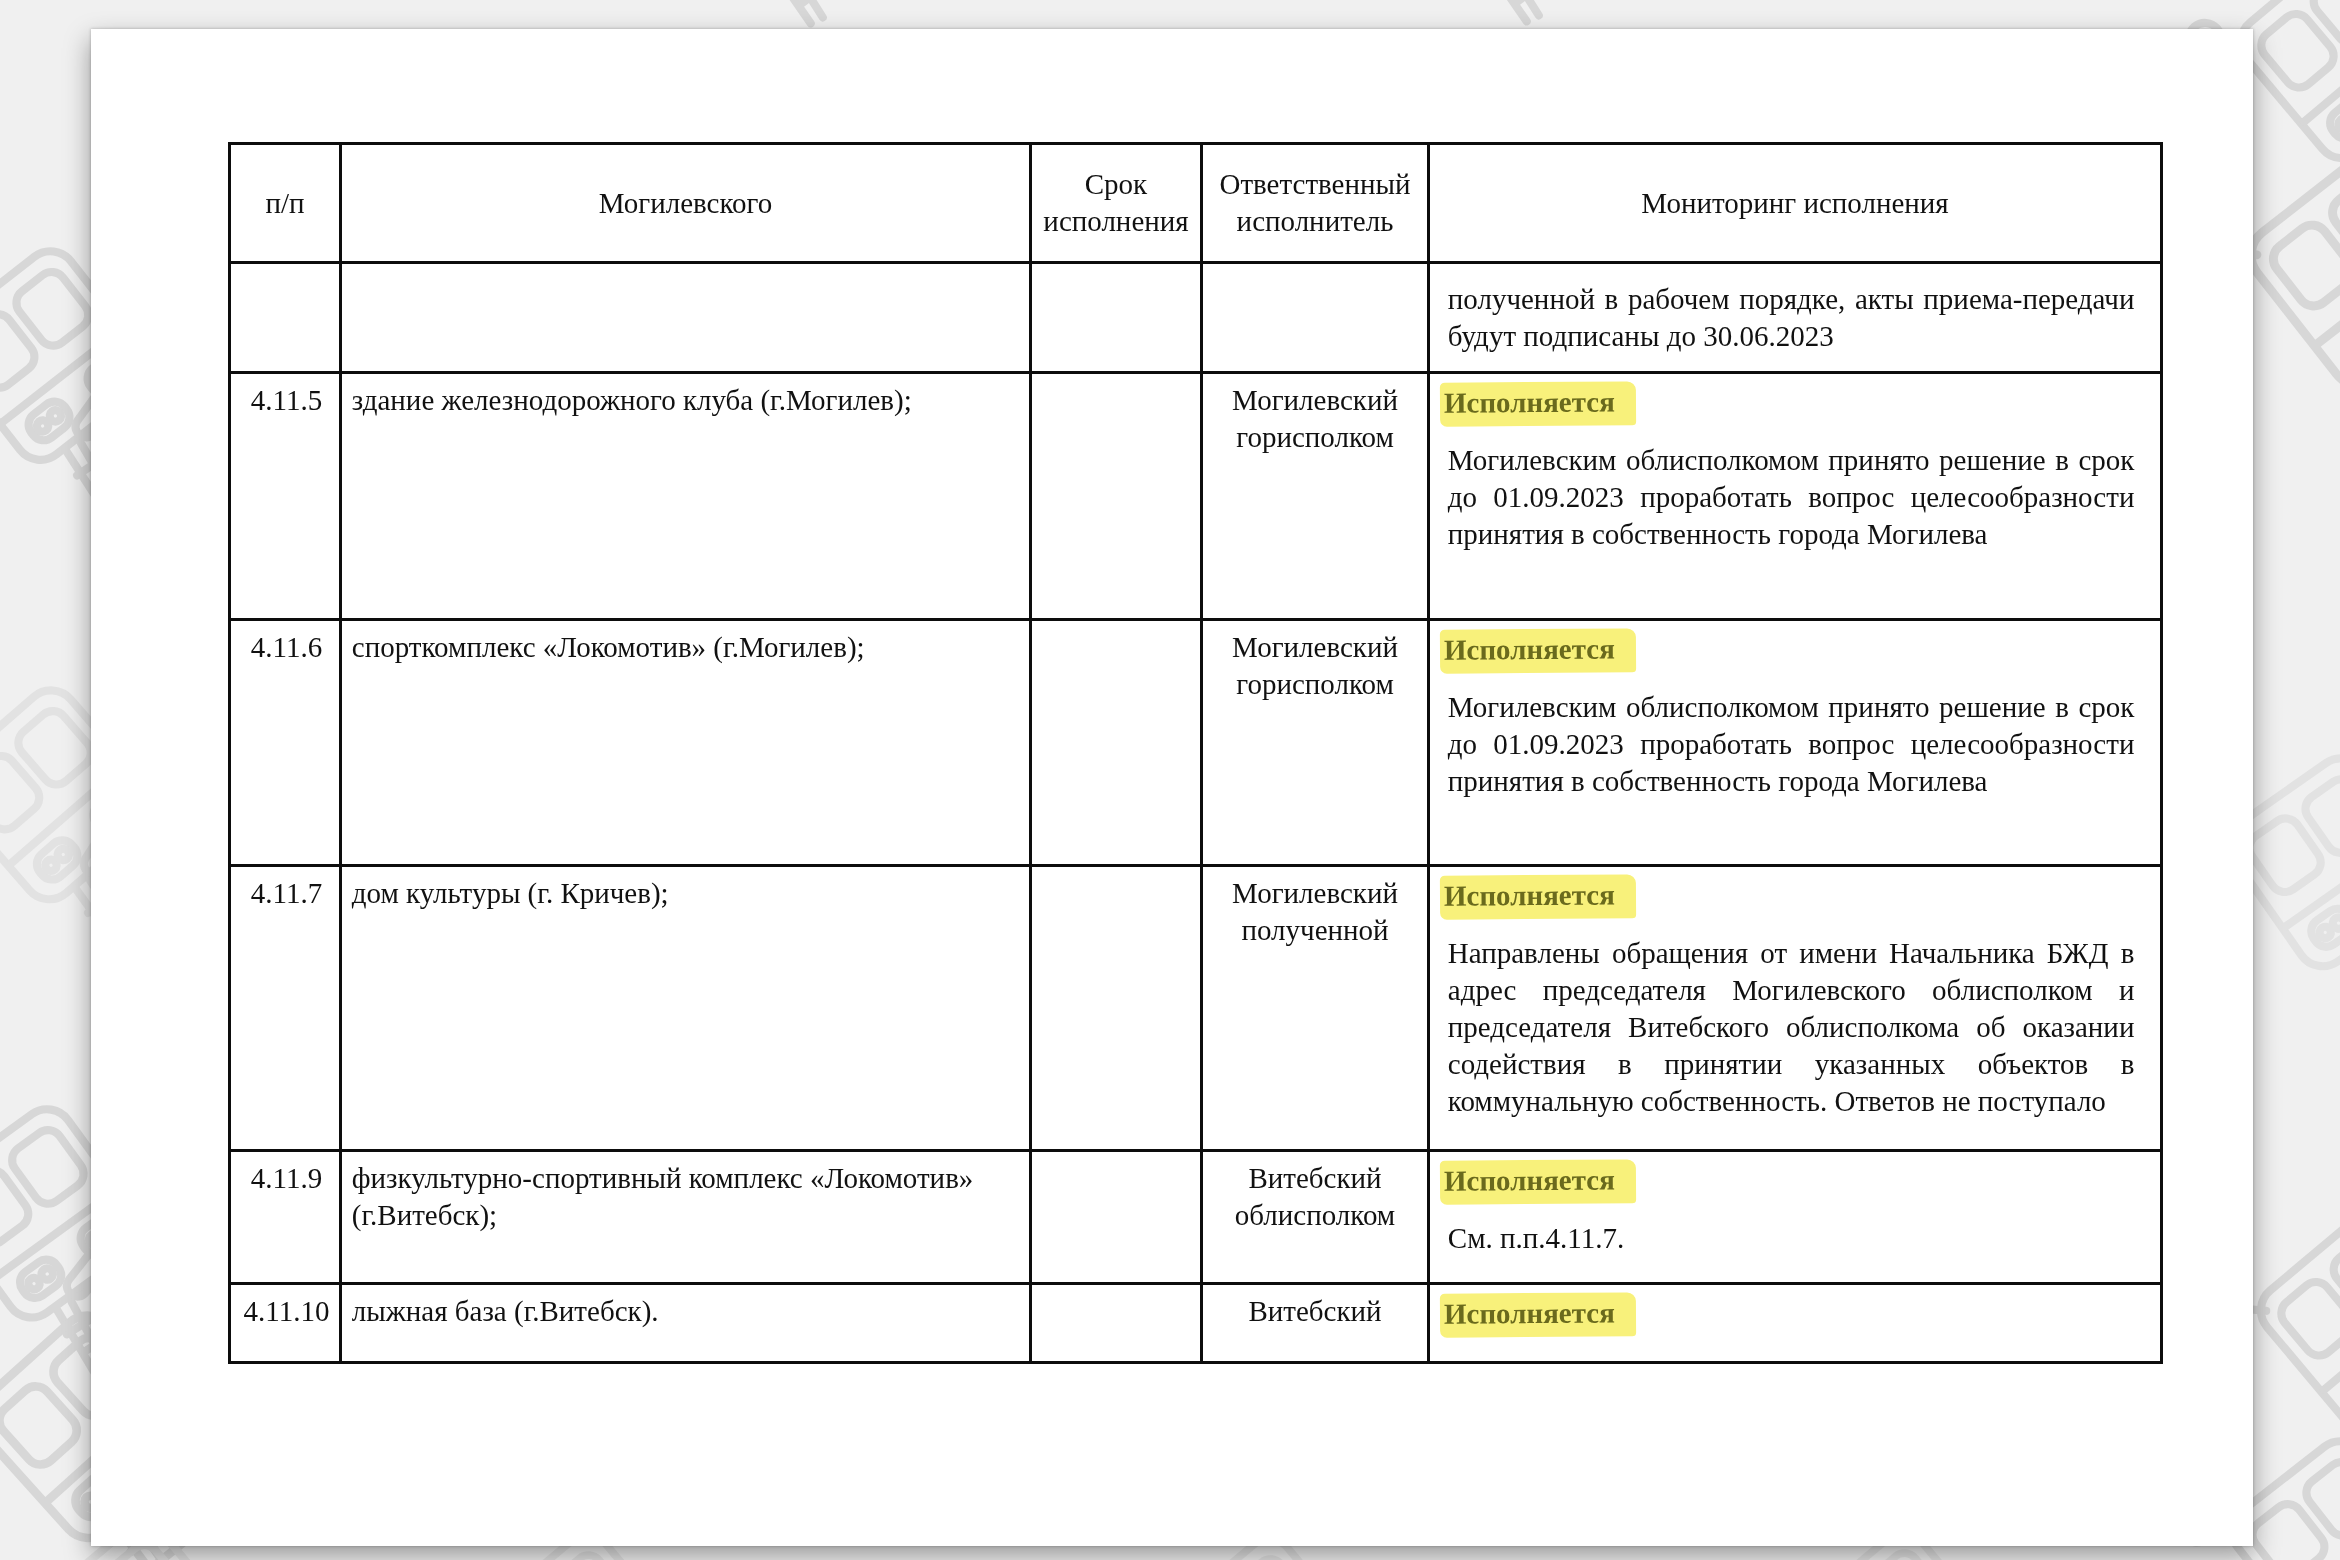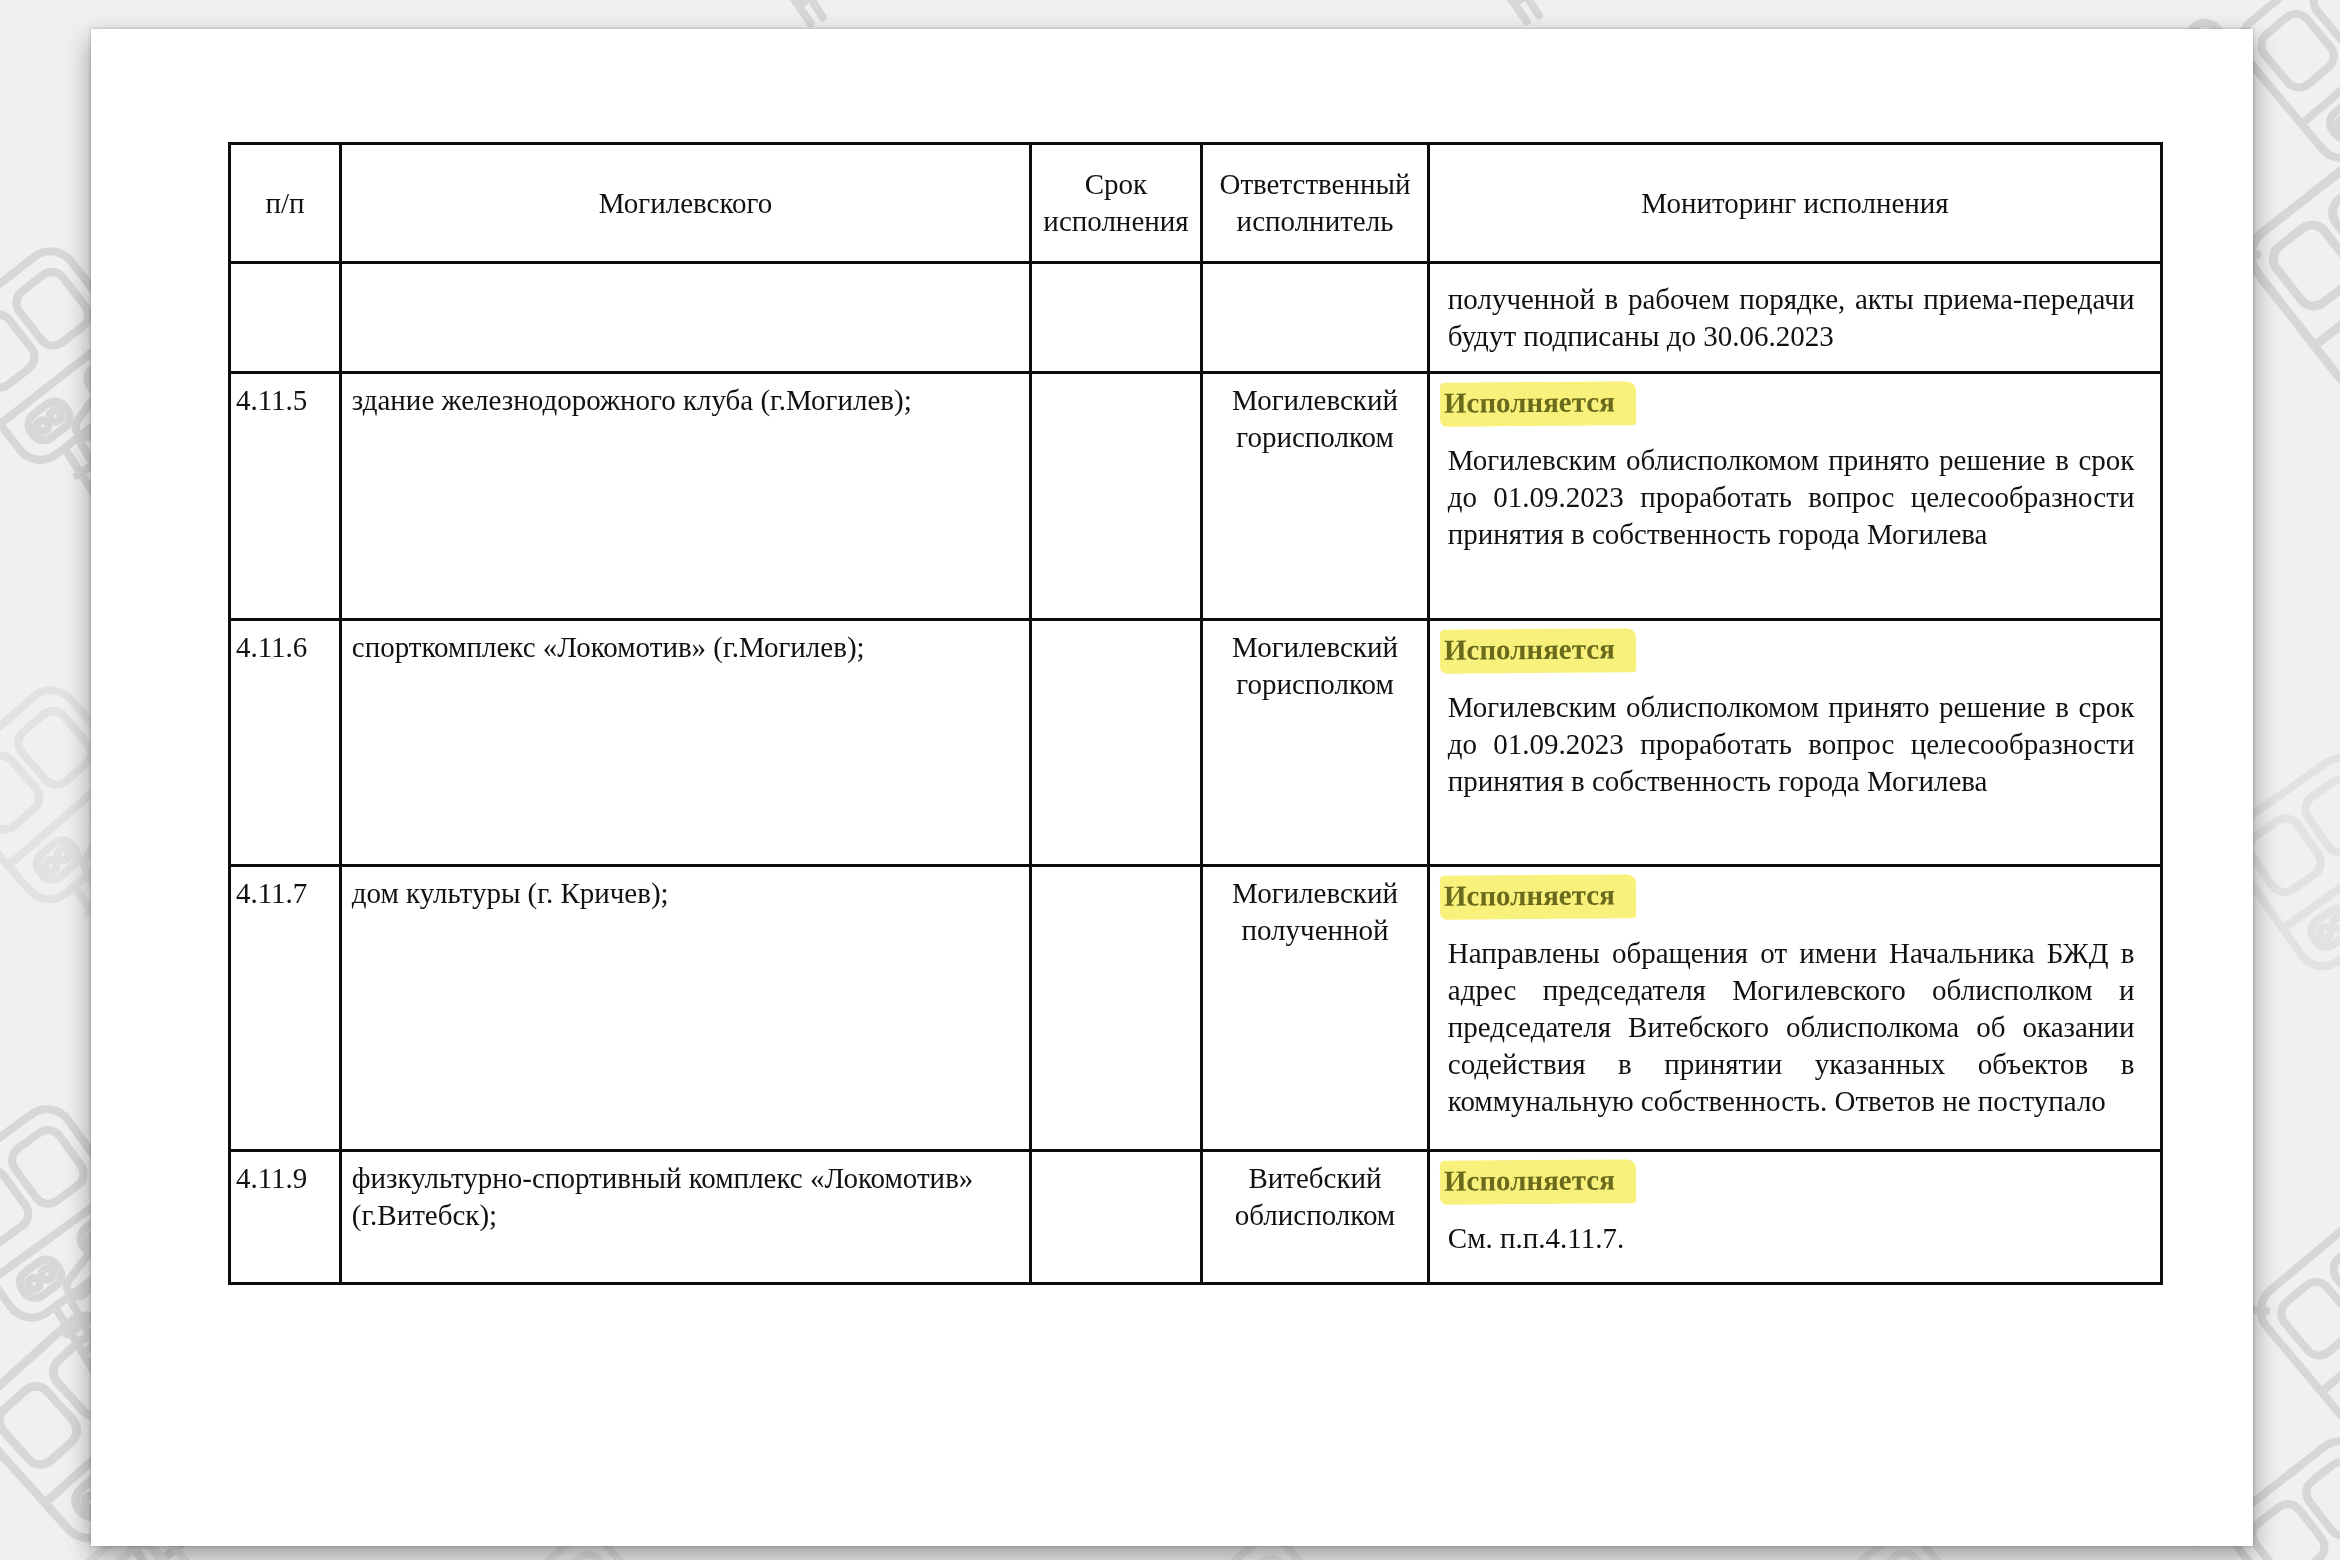--- a/index.html
+++ b/index.html
@@ -7,21 +7,21 @@
          font-family:"Liberation Serif",serif;padding-left:8px;}
   .doodle{position:absolute;color:#d7d7d7;}
   .doodle.light{color:#e2e2e2;}
   .page{position:absolute;left:91px;top:29px;width:2162px;height:1517px;background:#ffffff;
         box-shadow:0 9.8px 25px rgba(0,0,0,.38),0 0 2.9px rgba(0,0,0,.25);}
   table.doc{position:absolute;left:137px;top:113px;width:1933px;border-collapse:collapse;
         table-layout:fixed;font-size:29px;line-height:37px;color:#111;}
   table.doc td,table.doc th{border:3.9px solid #0d0d0d;vertical-align:top;font-weight:normal;
         overflow:hidden;}
   table.doc thead th{text-align:center;vertical-align:middle;padding:5.9px 3.9px;}
-  td.num{padding:8.8px 2px 7.8px 4.9px;}
+  td.num{padding:8.8px 2px 7.8px 4.9px;text-align:center;}
   td.name{padding:8.8px 9.8px 7.8px 9.8px;margin-left:6px;}
   td.term{padding:8.8px 3.9px;}
   td.resp{text-align:center;padding:8.8px 7.8px;}
   td.mon{padding:8.8px 17.6px 7.8px 9.8px;}
   .status{margin:0 0 15.6px 0;}
   .hl{display:inline-block;font-weight:bold;color:#6a6a1d;background:#f8f17b;
       padding:2px 21.5px 4.9px 3.9px;border-radius:4.9px 8.8px 3.9px 6.8px;transform:rotate(-.4deg);}
   .mon-text{text-align:justify;margin:8px;}
 </style>
 </head>
@@ -164,17 +164,26 @@
         <tr style="height:133px">
           <td class="num">4.11.9</td>
           <td class="name">физкультурно-спортивный комплекс «Локомотив» (г.Витебск);</td>
           <td class="term"></td>
           <td class="resp">Витебский облисполком</td>
           <td class="mon">
             <div class="status"><span class="hl">Исполняется</span></div>
             <div class="mon-text">См. п.п.4.11.7.</div>
           </td>
         </tr>
+        <tr style="height:77px">
+          <td class="num">4.11.10</td>
+          <td class="name">лыжная база (г.Витебск).</td>
+          <td class="term"></td>
+          <td class="resp">Витебский</td>
+          <td class="mon">
+            <div class="status"><span class="hl">Исполняется</span></div>
+          </td>
+        </tr>
       </tbody>
     </table>
   </div>
 </div>
 
 
 </body></html>

